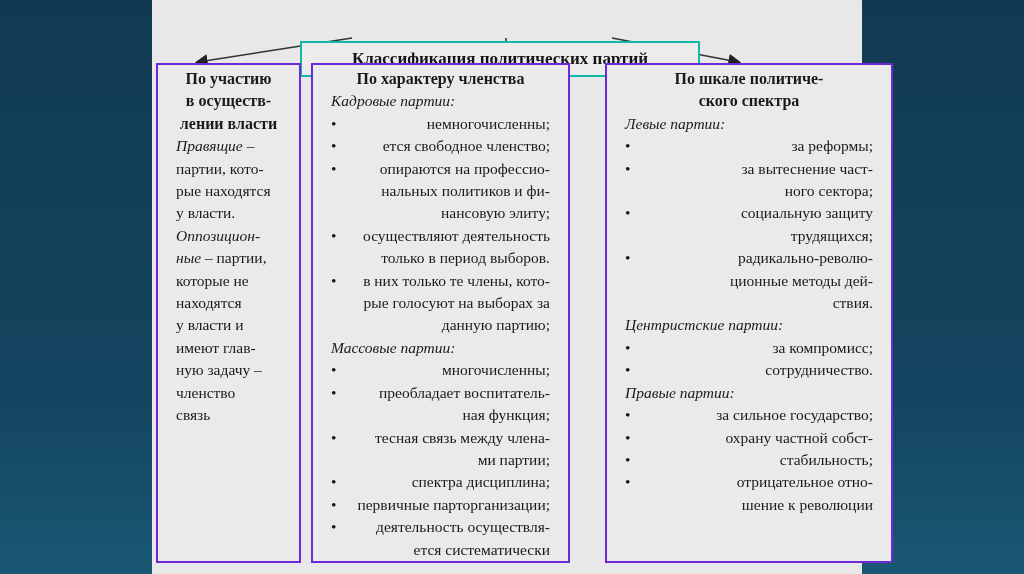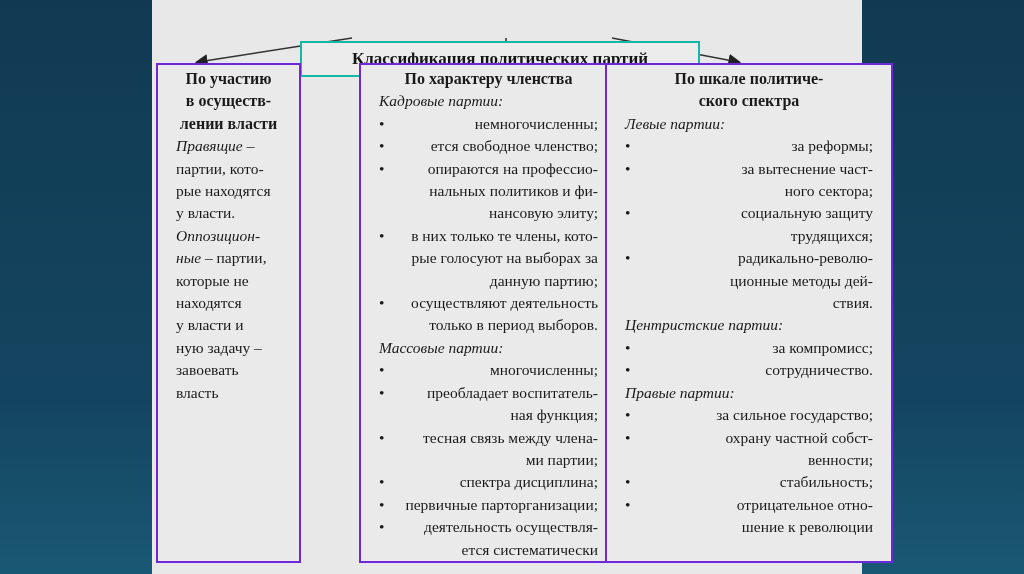--- a/index.html
+++ b/index.html
@@ -22,21 +22,21 @@
     font-family: "Liberation Serif", serif; font-weight: bold; font-size: 17px; color: #141414; margin-top: 39px;
   }
   svg.arrows { position: absolute; left: 0; top: 0; width: 710px; height: 70px; }
   .col {
     position: absolute; top: 63px; height: 500px; box-sizing: border-box;
     border: 2px solid #6d28d9; background: #eaeaea;
     font-family: "Liberation Serif", serif; font-size: 15.5px; line-height: 22.4px; color: #1a1a1a;
     padding: 3px 18px;
   }
   .col-left { left: 4px; width: 145px; }
-  .col-mid { left: 159px; width: 259px; margin-left: 48px; }
+  .col-mid { left: 159px; width: 259px; }
   .col-right { left: 453px; width: 288px; }
   .col-head { font-weight: bold; text-align: center; font-size: 16px; }
   .col-left .col-head { text-align: center; }
   .sub { font-style: italic; }
   .bul { position: relative; padding-left: 11px; text-align: right; }
   .bul::before { content: "•"; position: absolute; left: 0; top: 0; }
   .line { white-space: pre; }
 </style>
 </head>
 <body>
@@ -69,49 +69,50 @@
       <div class="line">партии, кото-</div>
       <div class="line">рые находятся</div>
       <div class="line">у власти.</div>
     </div>
     <div>
       <div class="line sub">Оппозицион-</div>
       <div class="line"><span class="sub">ные</span><span> – партии,</span></div>
       <div class="line">которые не</div>
       <div class="line">находятся</div>
       <div class="line">у власти и</div>
+      <div class="line">имеют глав-</div>
       <div class="line">ную задачу –</div>
-      <div class="line">завоевать</div>
-      <div class="line">власть</div>
+      <div class="line">членство</div>
+      <div class="line">связь</div>
     </div>
   </div>
 
   <div class="col col-mid">
     <div class="col-head">По характеру членства</div>
 
     <div class="sub">Кадровые партии:</div>
     <div class="bul">
         <div class="line">немногочисленны;</div>
       </div>
     <div class="bul">
         <div class="line">ется свободное членство;</div>
       </div>
     <div class="bul">
       <div class="line">опираются на профессио-</div>
       <div class="line">нальных политиков и фи-</div>
       <div class="line">нансовую элиту;</div>
     </div>
     <div class="bul">
+      <div class="line">осуществляют деятельность</div>
+      <div class="line">только в период выборов.</div>
+    </div>
+    <div class="bul">
       <div class="line">в них только те члены, кото-</div>
       <div class="line">рые голосуют на выборах за</div>
       <div class="line">данную партию;</div>
-    </div>
-    <div class="bul">
-      <div class="line">осуществляют деятельность</div>
-      <div class="line">только в период выборов.</div>
     </div>
 
     <div class="sub">Массовые партии:</div>
     <div class="bul">
         <div class="line">многочисленны;</div>
       </div>
     <div class="bul">
       <div class="line">преобладает воспитатель-</div>
       <div class="line">ная функция;</div>
     </div>
@@ -162,21 +163,20 @@
     <div class="bul">
         <div class="line">сотрудничество.</div>
       </div>
 
     <div class="sub">Правые партии:</div>
     <div class="bul">
         <div class="line">за сильное государство;</div>
       </div>
     <div class="bul">
       <div class="line">охрану частной собст-</div>
-      <div class="line">венности;</div>
     </div>
     <div class="bul">
         <div class="line">стабильность;</div>
       </div>
     <div class="bul">
       <div class="line">отрицательное отно-</div>
       <div class="line">шение к революции</div>
     </div>
   </div>
 </div>

